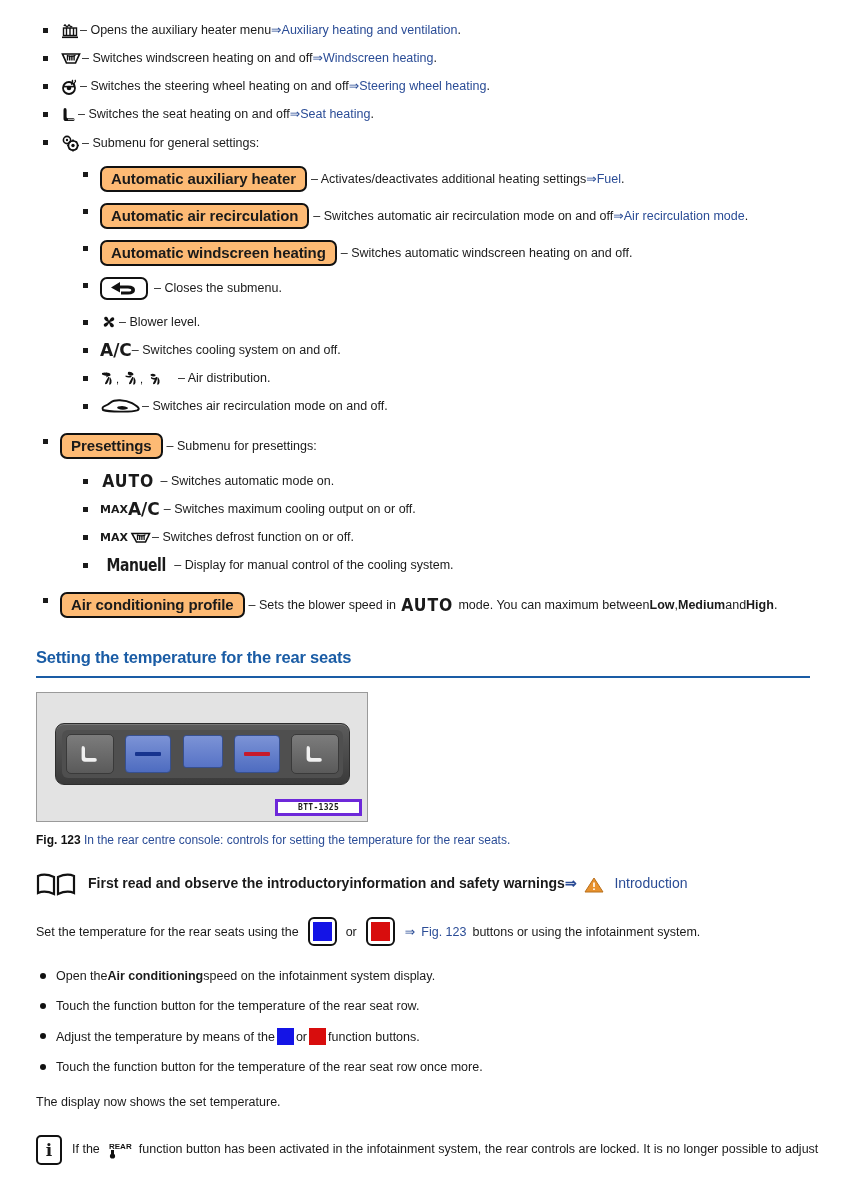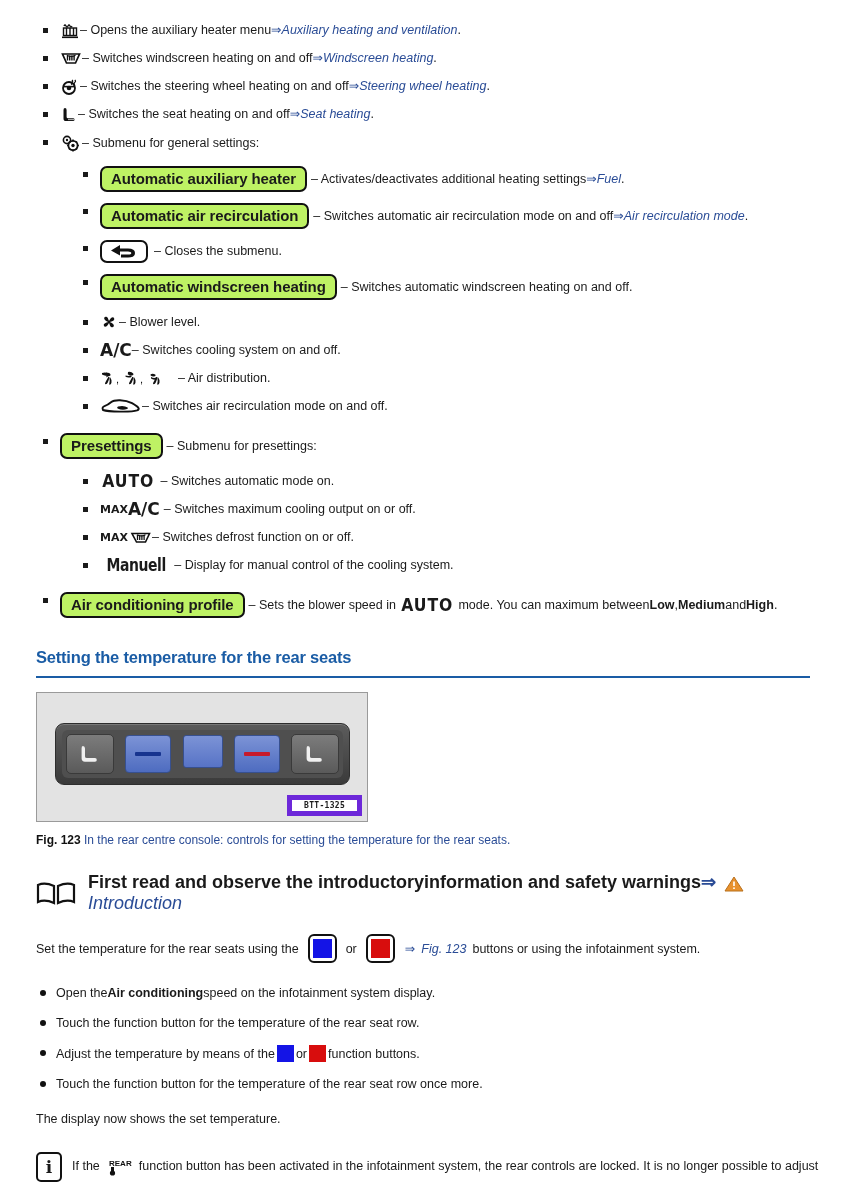--- a/index.html
+++ b/index.html
@@ -32,40 +32,40 @@
     content: "";
     position: absolute;
     left: -17px;
     top: 6px;
     width: 5px; height: 5px;
     background: #1a1a1a;
   }
   .lvl2 { padding-left: 40px; margin-top: 14px; }
 
   .txt { white-space: nowrap; }
-  .ital-link { color: #2a4c96; font-style: italic; }
+  .ital-link { color: #2a4c96; }
   .arrowref { color: #2a4c96; }
   b { font-weight: bold; }
 
   
   .ic { display: inline-block; vertical-align: middle; flex: 0 0 auto; }
   .ic svg { display: block; }
 
   
   .boxlabel {
     display: inline-flex;
     align-items: center;
     justify-content: center;
     border: 2px solid #111;
     border-radius: 7px;
     padding: 2px 9px 3px 9px;
     font-weight: bold;
     font-size: 15px;
     line-height: 17px;
-    background: #bef264;
+    background: #fdba74;
     letter-spacing: -0.1px;
     margin-right: 4px;
     white-space: nowrap;
   }
   .boxbtn {
     display: inline-flex;
     align-items: center;
     justify-content: center;
     border: 2px solid #111;
     border-radius: 7px;
@@ -147,37 +147,37 @@
   .tempbtn .bar { width: 26px; height: 4px; border-radius: 1px; }
   .midbtn {
     width: 40px; height: 33px; margin-top: 5px;
     background: linear-gradient(#7c93d6, #5773c6);
     border-radius: 3px; border: 1px solid #37508f;
   }
   .leds { position: absolute; display: flex; gap: 3px; }
   .led { width: 10px; height: 4px; background: #e8c93b; border-radius: 1px; }
   .figtag {
     position: absolute; right: 5px; bottom: 5px;
-    background: #fff; border: 5px solid #6d28d9;
+    background: #fff; border: 3px solid #6d28d9;
     font-size: 8px; font-weight: bold; letter-spacing: 0.3px;
-    padding: 1px 12px; font-family: "DejaVu Sans Mono", monospace;
+    padding: 1px 20px; font-family: "DejaVu Sans Mono", monospace;
   }
   .figcap {
     margin: 11px 0 0 36px;
     color: #2a4c96;
     font-size: 12px;
   }
   .figcap b { color: #111; }
 
   
   .note {
     margin: 24px 0 0 36px;
     display: flex; align-items: center; gap: 12px;
   }
-  .note .body { font-weight: bold; font-size: 18px; }
+  .note .body { font-weight: bold; font-size: 14px; }
   .note .body .ital-link { font-weight: normal; }
 
   .para { margin: 20px 0 0 36px; display: flex; align-items: center; gap: 6px; }
 
   .dots { margin: 22px 0 0 36px; padding-left: 20px; }
   .dots > li {
     position: relative; margin-bottom: 14px; line-height: 16px;
     display: flex; align-items: flex-end;
   }
   .dots > li::before {
@@ -306,32 +306,32 @@
         <span>.</span>
       </li>
       <li class="sq">
         <span class="boxlabel">Automatic air recirculation</span>
         <span class="txt"> – Switches automatic air recirculation mode on and off </span>
         <span class="arrowref">⇒ </span>
         <span class="ital-link">Air recirculation mode</span>
         <span>.</span>
       </li>
       <li class="sq">
+        <span class="boxlabel">Automatic windscreen heating</span>
+        <span class="txt"> – Switches automatic windscreen heating on and off.</span>
+      </li>
+      <li class="sq">
         <span class="boxbtn">
           <span class="ic">
             <svg width="30" height="15" viewBox="0 0 30 15">
               <path d="M2 6.5 L11 1 L11 4.5 L19 4.5 q7 0 7 4.6 q0 4.4 -7 4.4 L12 13.5 L12 10.6 L19 10.6 q3.3 0 3.3 -1.6 q0 -1.6 -3.3 -1.6 L11 7.4 L11 11.5 Z" fill="#111"></path>
             </svg>
           </span>
         </span>
         <span class="txt"> – Closes the submenu.</span>
-      </li>
-      <li class="sq">
-        <span class="boxlabel">Automatic windscreen heating</span>
-        <span class="txt"> – Switches automatic windscreen heating on and off.</span>
       </li>
     </ul>
 
 
     <ul class="lvl2">
       <li class="sq">
         <span class="ic">
           <svg width="19" height="17" viewBox="0 0 19 17">
             <g fill="#111">
               <path d="M9 8 q-1 -6 -3.5 -5.2 q-2.4 0.8 -0.6 3.2 q1.2 1.6 4.1 2z"></path>

